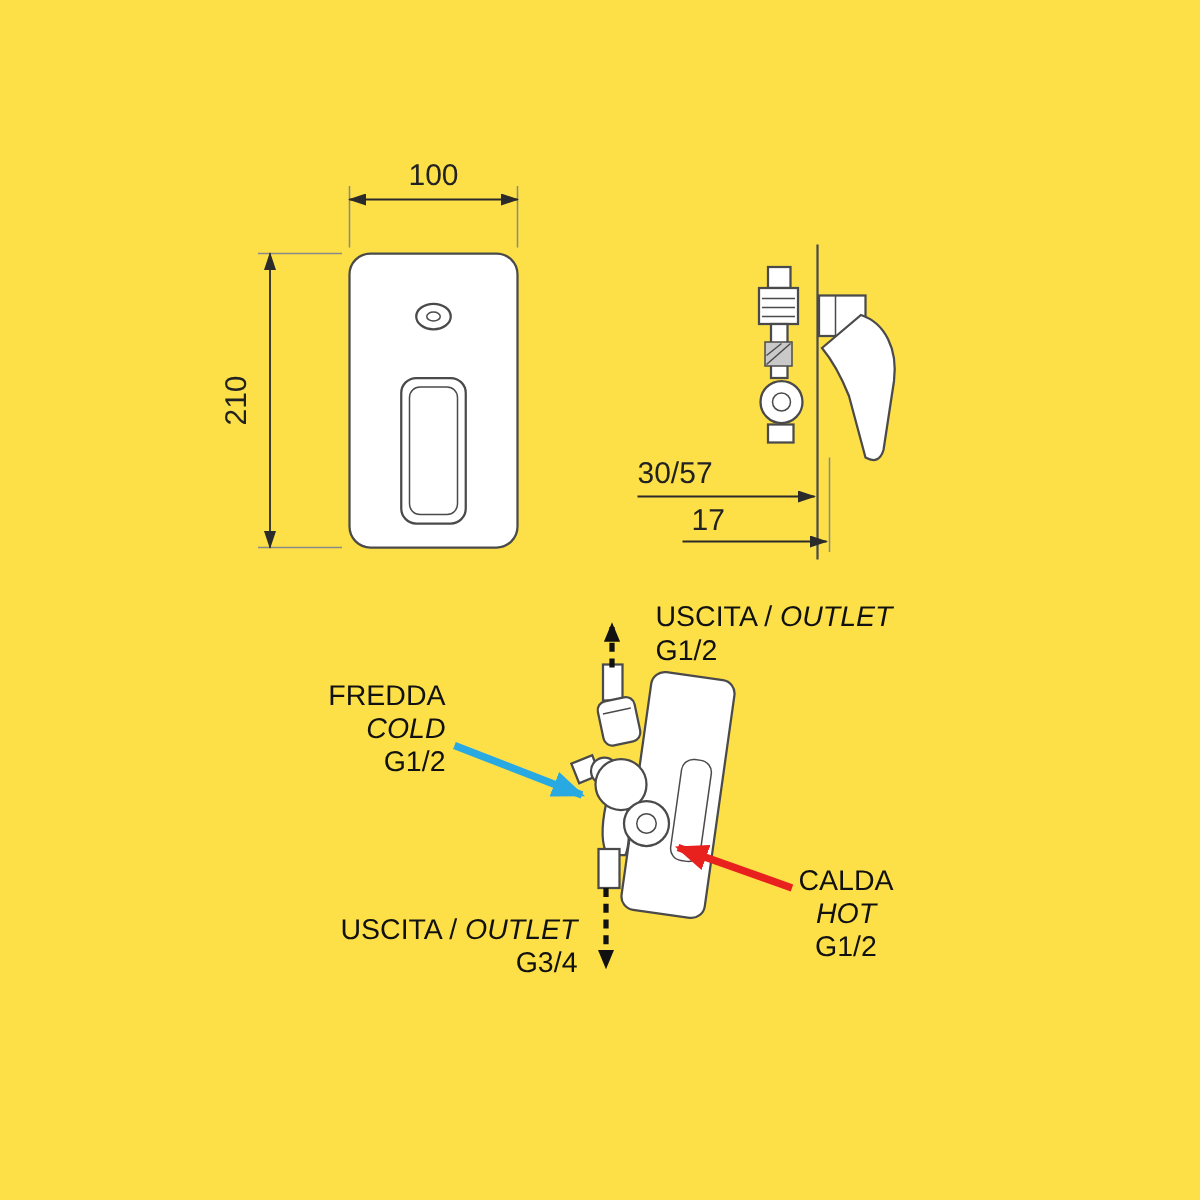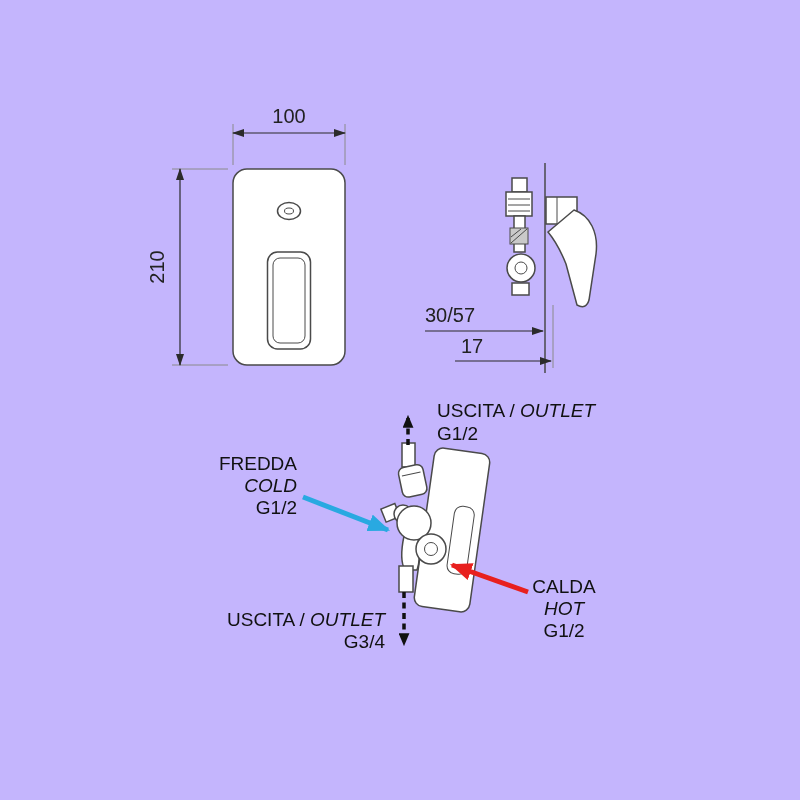--- a/index.html
+++ b/index.html
@@ -1,16 +1,16 @@
 <!DOCTYPE html>
 <html><head>
 <meta charset="utf-8">
 <style>
   html,body{margin:0;padding:0;background:#fff;}
-  #canvas{width:800px;height:800px;position:relative;background:#c4b5fd;font-family:"Liberation Sans",sans-serif;}
+  #canvas{width:800px;height:800px;position:relative;background:#fde047;font-family:"Liberation Sans",sans-serif;}
   .lnw{fill:#fff;stroke:#4a4a4a;stroke-width:1.5;}
   .ln{fill:none;stroke:#4a4a4a;stroke-width:1.5;}
   .thin{fill:none;stroke:#4a4a4a;stroke-width:1;}
   .ext{stroke:#8a8a8a;stroke-width:1;fill:none;}
   .dim{stroke:#2b2b2b;stroke-width:1.2;fill:none;}
   .dimtext{font-family:"Liberation Sans",sans-serif;font-size:20px;fill:#222;}
   .label{font-family:"Liberation Sans",sans-serif;font-size:19px;fill:#111;}
   .dash{stroke:#111;stroke-width:3.5;stroke-dasharray:6 4.5;fill:none;}
   .flow{stroke-width:5;fill:none;}
   .detail{fill:#c9c9c9;stroke:#4a4a4a;stroke-width:1;}

